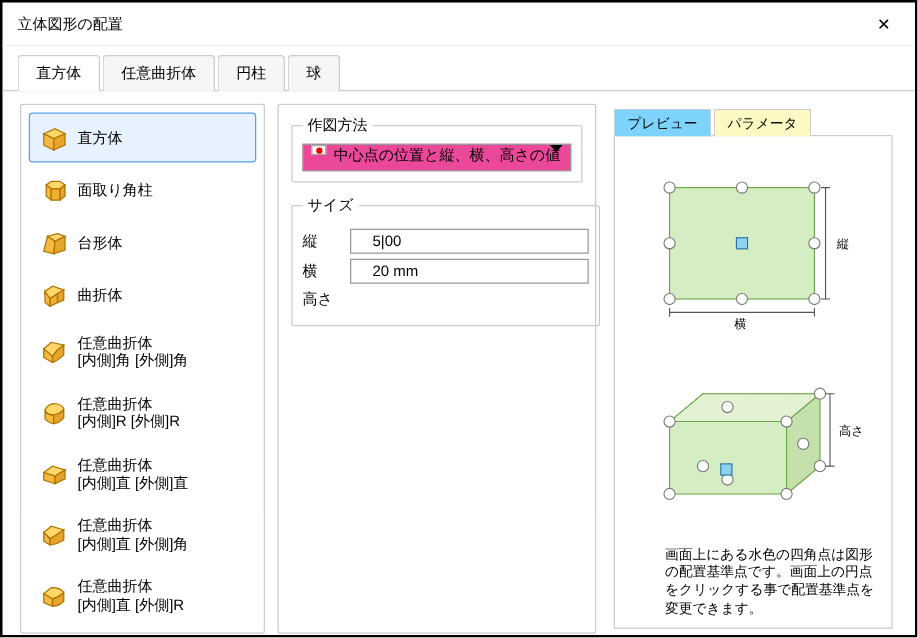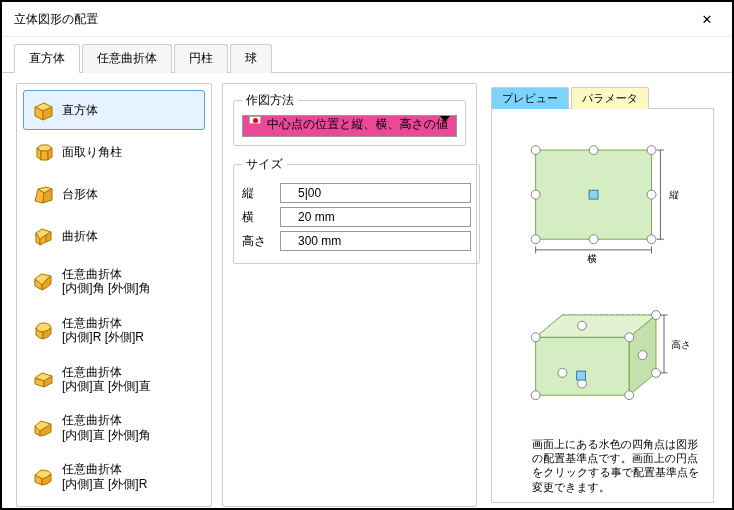--- a/index.html
+++ b/index.html
@@ -312,21 +312,20 @@
         <div class="size-row">
           <label>縦</label>
           <input value="5|00" style="">
         </div>
         <div class="size-row">
           <label>横</label>
           <input value="20 mm" style="">
         </div>
         <div class="size-row">
           <label>高さ</label>
-          <input value="300 mm" style="">
         </div>
       </fieldset>
     </div>
 
     <div class="right-panel">
       <div class="preview-tabs">
         <div class="ptab active"><span>プレビュー</span></div>
         <div class="ptab"><span>パラメータ</span></div>
       </div>
       <div class="preview-box">

